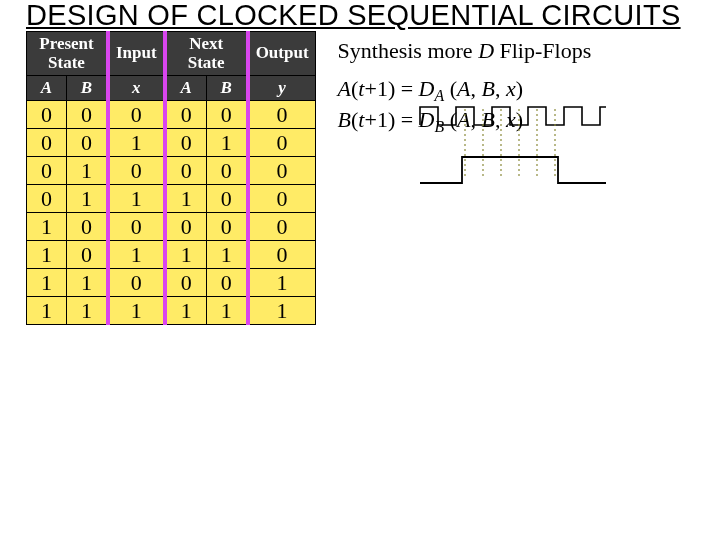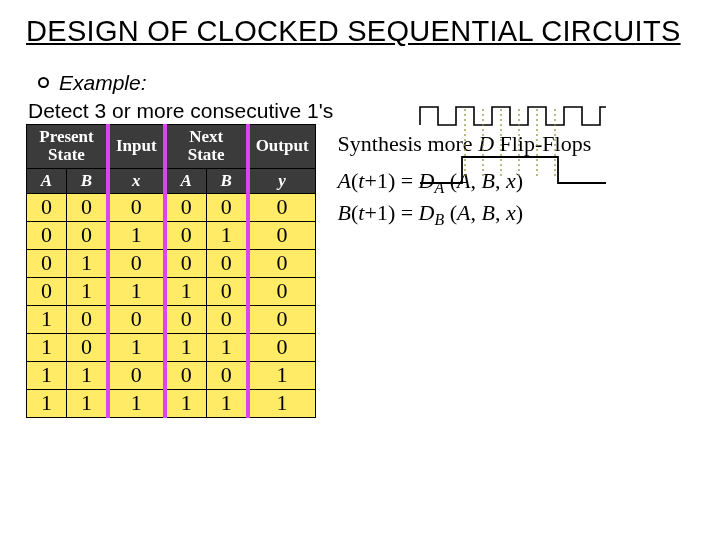--- a/index.html
+++ b/index.html
@@ -1,17 +1,17 @@
 <!DOCTYPE html>
 <html><head>
 <meta charset="utf-8">
 <style>
   * { box-sizing: border-box; margin: 0; padding: 0; }
   html, body { width: 720px; height: 540px; font-family: Arial, Helvetica, sans-serif; background: #fff; color: #000; overflow: hidden; }
-  .slide { position: relative; width: 720px; height: 540px; padding: 16px 26px; }
+  .slide { position: relative; width: 720px; height: 540px; padding: 0 26px; }
   .title { font-size: 29px; letter-spacing: 0.3px; font-weight: 400; text-decoration: underline; line-height: 1.08; padding-top: 0; }
   .example-blk { margin-top: 22px; font-size: 21px; line-height: 1.3; }
   .example-blk .bulrow { display: flex; align-items: center; gap: 10px; margin-left: 12px; }
   .example-blk .bullet { width: 11px; height: 11px; border: 2px solid #000; border-radius: 50%; flex: 0 0 auto; }
   .example-blk .exlabel { font-style: italic; }
   .example-blk .desc { margin-left: 2px; }
   .content { display: flex; align-items: flex-start; gap: 22px; }
   
   .stable { border-collapse: collapse; font-family: "Times New Roman", Times, serif; }
   .stable th, .stable td { border: 1px solid #000; text-align: center; vertical-align: middle; }
@@ -31,27 +31,20 @@
   
   .wave { position: absolute; top: 103px; left: 418px; width: 190px; height: 86px; }
   .wave svg { width: 100%; height: 100%; }
 </style>
 </head>
 <body>
 
 <div class="slide">
   <h1 class="title">DESIGN OF CLOCKED SEQUENTIAL CIRCUITS</h1>
 
-  <div class="example-blk">
-    <div class="bulrow">
-      <span class="bullet"></span>
-      <span class="exlabel">Example:</span>
-    </div>
-    <div class="desc">Detect 3 or more consecutive 1's</div>
-  </div>
 
   <div class="wave">
     <svg viewBox="0 0 190 86">
 
       <path d="M2 22 L2 4 L20 4 L20 22 L38 22 L38 4 L56 4 L56 22 L74 22 L74 4 L92 4 L92 22 L110 22 L110 4 L128 4 L128 22 L146 22 L146 4 L164 4 L164 22 L182 22 L182 4 L188 4" fill="none" stroke="#000" stroke-width="1.6"></path>
 
       <g stroke="#8a8a3a" stroke-width="1.2" stroke-dasharray="2 3">
         <line x1="47" y1="6" x2="47" y2="76"></line>
         <line x1="65" y1="6" x2="65" y2="76"></line>
         <line x1="83" y1="6" x2="83" y2="76"></line>

